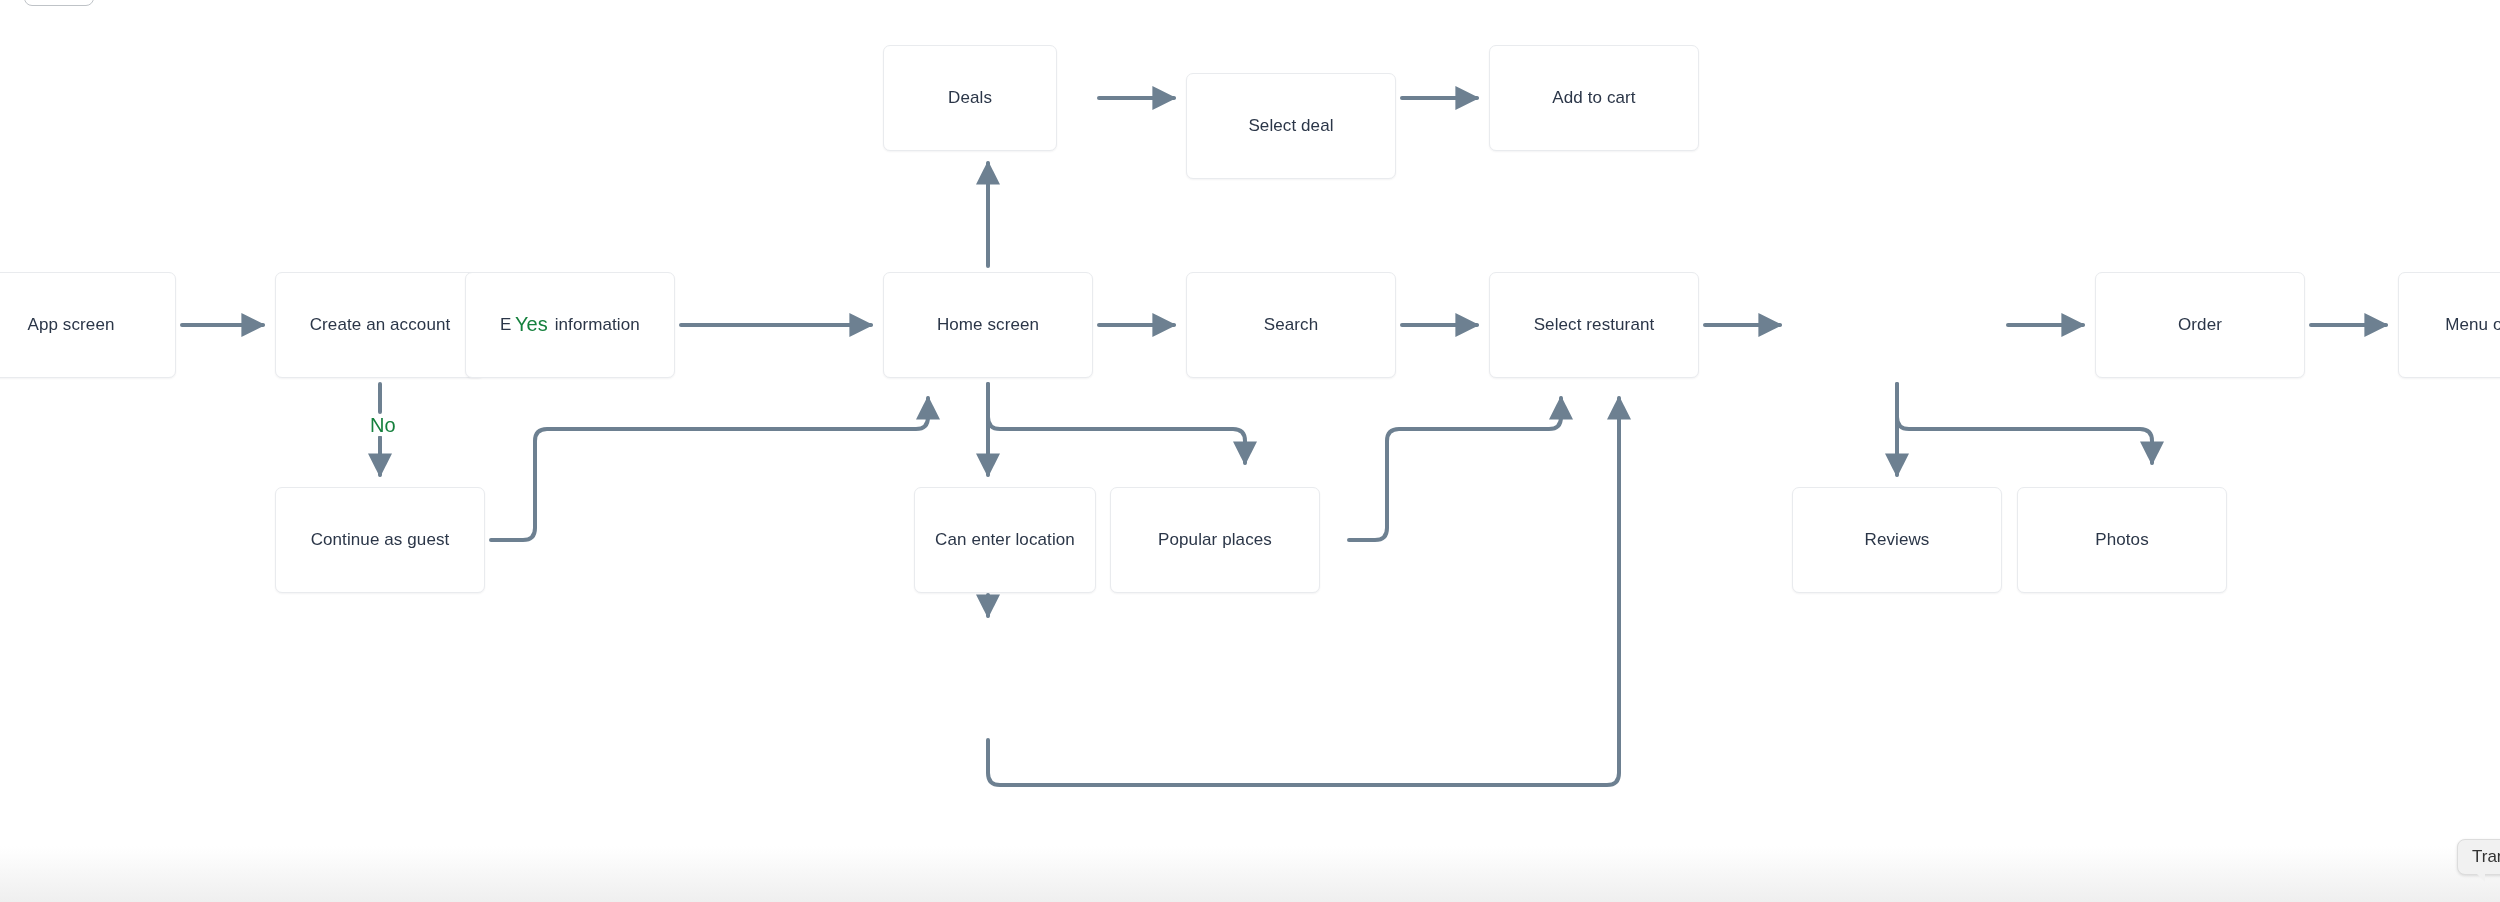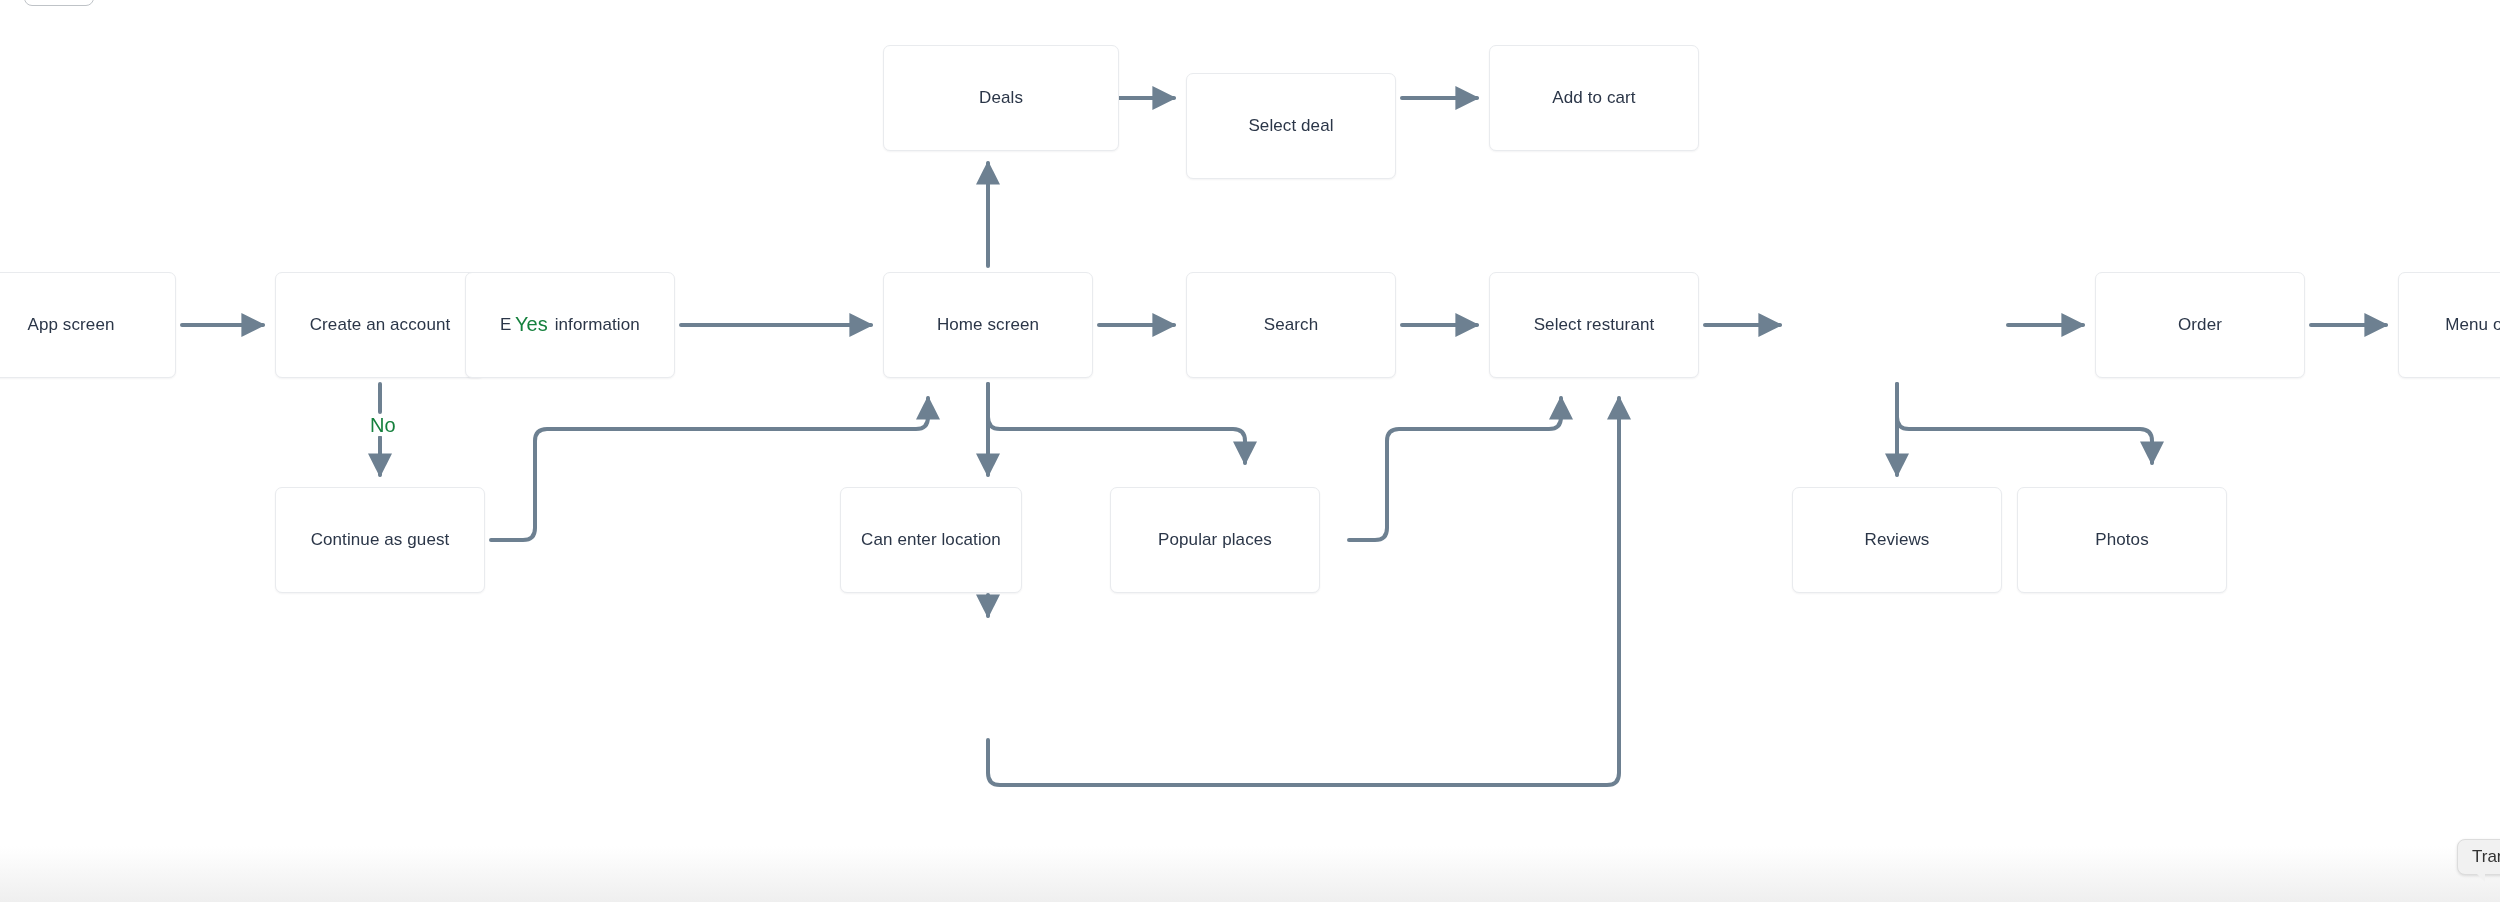--- a/index.html
+++ b/index.html
@@ -178,34 +178,34 @@
   <div class="node" style="left:1489px; top:272px; width:210px; height:106px;">
     <span class="node-label">Select resturant</span>
   </div>
   <div class="node" style="left:2095px; top:272px; width:210px; height:106px;">
     <span class="node-label">Order</span>
   </div>
   <div class="node" style="left:2398px; top:272px; width:210px; height:106px;">
     <span class="node-label">Menu overview</span>
   </div>
 
-  <div class="node" style="left:883px;  top:45px;  width:236px; height:106px;">
+  <div class="node" style="left:883px;  top:45px;  width:174px; height:106px;">
     <span class="node-label">Deals</span>
   </div>
   <div class="node" style="left:1186px; top:45px;  width:210px; height:106px;margin-top:28px;">
     <span class="node-label">Select deal</span>
   </div>
   <div class="node" style="left:1489px; top:45px;  width:210px; height:106px;">
     <span class="node-label">Add to cart</span>
   </div>
 
   <div class="node" style="left:275px;  top:487px; width:210px; height:106px;">
     <span class="node-label">Continue as guest</span>
   </div>
-  <div class="node" style="left:840px;  top:487px; width:182px; height:106px;align-items:center;">
+  <div class="node" style="left:914px;  top:487px; width:182px; height:106px;align-items:center;">
     <span class="node-label">Can enter location</span>
   </div>
   <div class="node" style="left:1110px; top:487px; width:210px; height:106px;">
     <span class="node-label">Popular places</span>
   </div>
 
   <div class="node" style="left:1792px; top:487px; width:210px; height:106px;">
     <span class="node-label">Reviews</span>
   </div>
   <div class="node" style="left:2017px; top:487px; width:210px; height:106px;">

